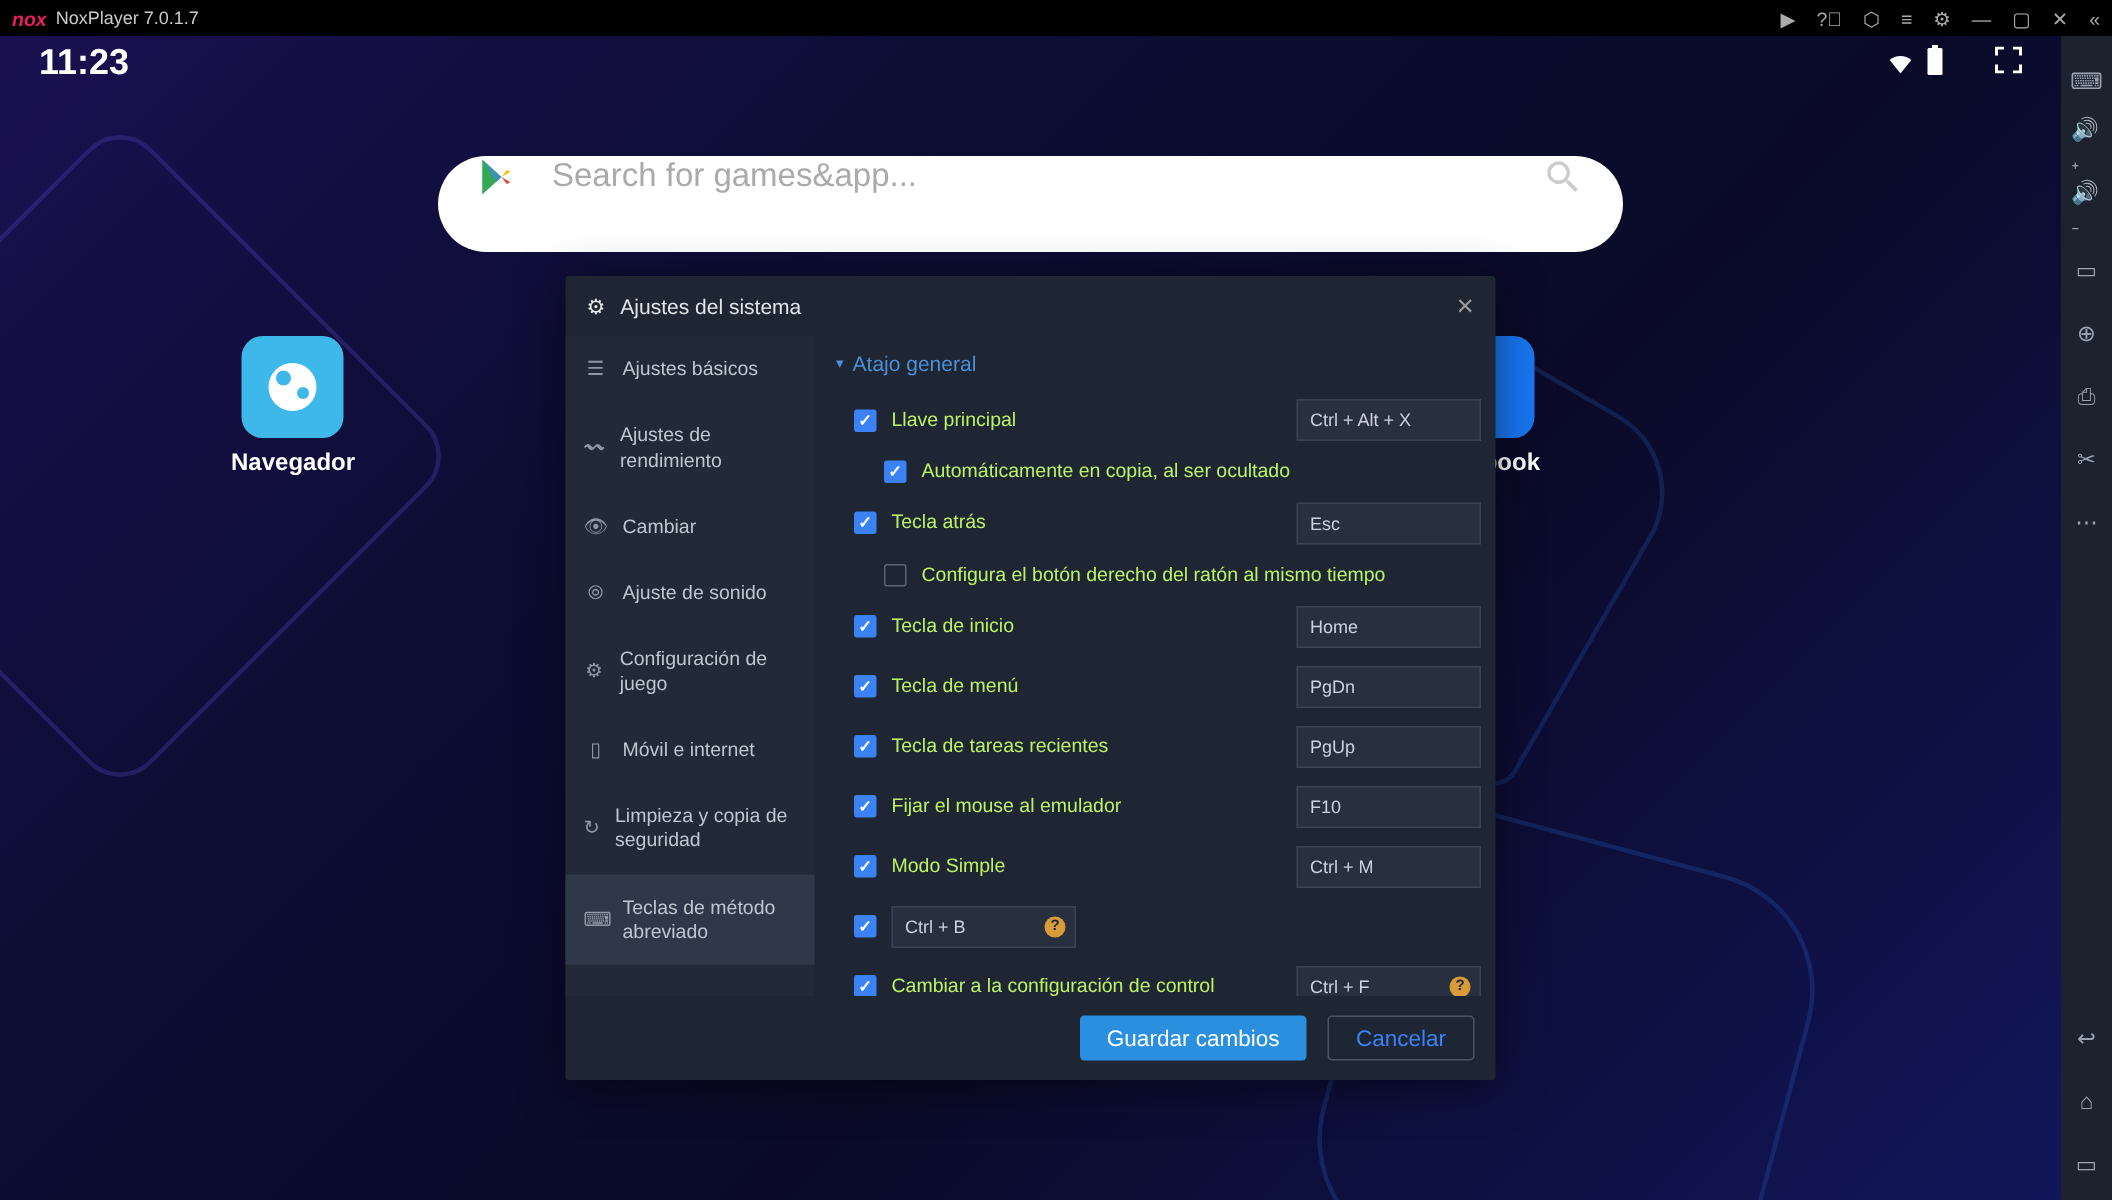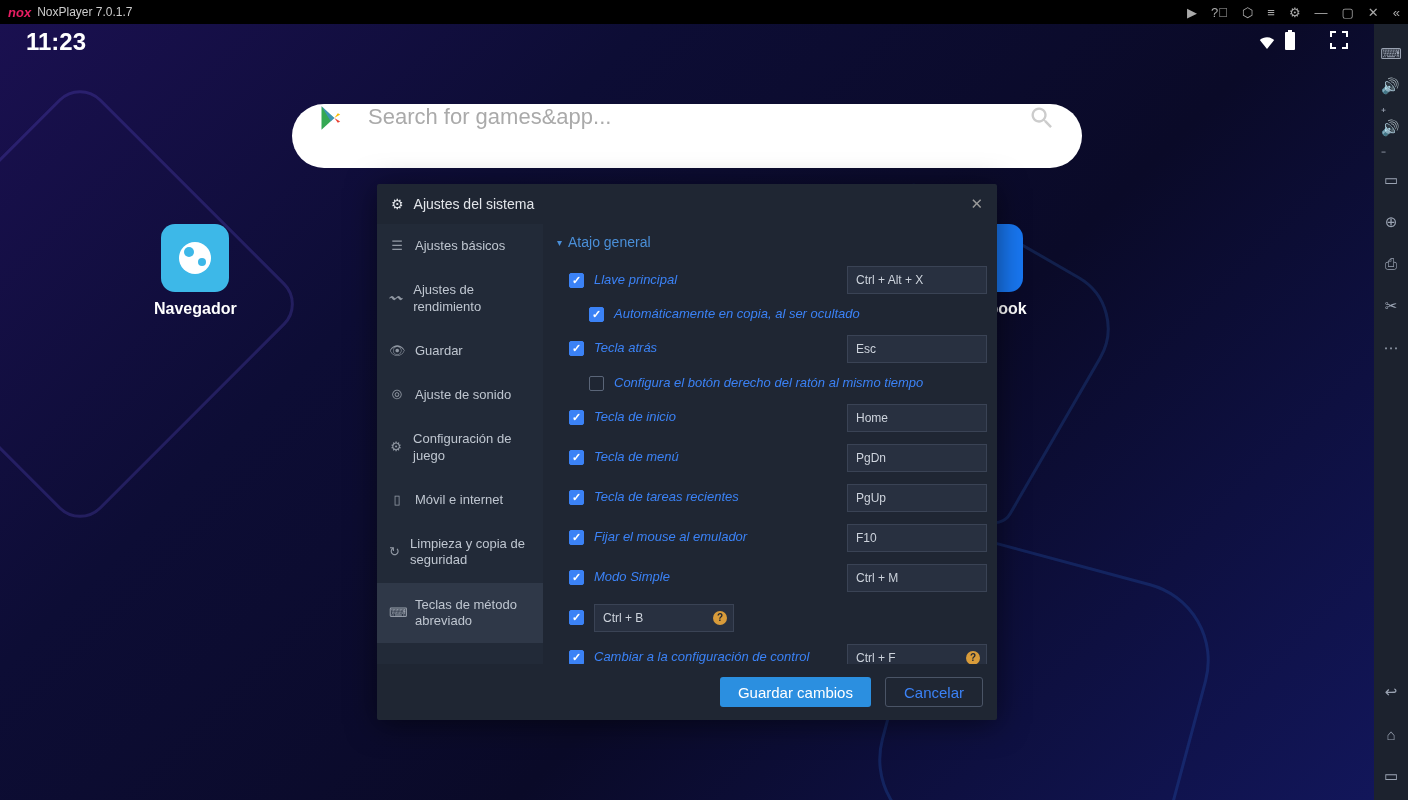--- a/index.html
+++ b/index.html
@@ -48,22 +48,22 @@
 .content { flex:1; padding:10px 10px 10px 14px; overflow-y:auto; position:relative; }
 .content::-webkit-scrollbar { width:6px; }
 .content::-webkit-scrollbar-thumb { background:#3e4658; border-radius:3px; }
 .section-head { color:#4a8fd8; font-size:14px; margin-bottom:10px; display:flex; align-items:center; gap:6px; }
 .section-head .chev { font-size:10px; }
 .row { display:flex; align-items:center; padding:6px 0 6px 12px; gap:10px; }
 .row.sub { padding-left:32px; }
 .chk { width:15px; height:15px; border:1px solid #5a6578; border-radius:2px; flex-shrink:0; cursor:pointer; display:flex; align-items:center; justify-content:center; }
 .chk.on { background:#3b82f6; border-color:#3b82f6; }
 .chk.on::after { content:"✓"; color:#fff; font-size:11px; font-weight:bold; }
-.row-label { color:#3b82f6; font-size:13px; flex:1; line-height:1.3; padding-right:6px;font-style:italic; }
-.key-input { width:140px; height:28px; background:#283040; border:1px solid #3a4355; border-radius:0; color:#cdd3dc; font-size:12px; padding:0 8px; display:flex; align-items:center; position:relative; }
+.row-label { color:#bef264; font-size:13px; flex:1; line-height:1.3; padding-right:6px; }
+.key-input { width:123px; height:28px; background:#283040; border:1px solid #3a4355; border-radius:0; color:#cdd3dc; font-size:12px; padding:0 8px; display:flex; align-items:center; position:relative; }
 .help-badge { position:absolute; right:6px; width:14px; height:14px; border-radius:50%; background:#d89b3a; color:#1f2633; font-size:10px; display:flex; align-items:center; justify-content:center; font-weight:bold; }
 .dialog-footer { height:56px; display:flex; align-items:center; justify-content:flex-end; gap:14px; padding:0 14px; }
 .btn { height:30px; padding:0 18px; border-radius:3px; font-size:15px; cursor:pointer; border:none; display:flex; align-items:center; }
 .btn-primary { background:#2b8fe0; color:#fff; }
 .btn-secondary { background:transparent; border:1px solid #4a5466; color:#3b82f6; }
 
 .right-toolbar { width:34px; background:#1c222e; display:flex; flex-direction:column; align-items:center; padding-top:20px; gap:22px; }
 .tool-btn { width:20px; height:20px; color:#9aa3b2; cursor:pointer; display:flex; align-items:center; justify-content:center; font-size:15px; }
 .tool-spacer { flex:1; }
 </style>
@@ -156,21 +156,21 @@
           <div class="side-item">
               <span class="side-ico">☰</span>
               <span>Ajustes básicos</span>
             </div>
           <div class="side-item">
               <span class="side-ico">〰</span>
               <span>Ajustes de rendimiento</span>
             </div>
           <div class="side-item">
               <span class="side-ico">👁</span>
-              <span>Guardar</span>
+              <span>Cambiar</span>
             </div>
           <div class="side-item">
               <span class="side-ico">⦾</span>
               <span>Ajuste de sonido</span>
             </div>
           <div class="side-item">
               <span class="side-ico">⚙</span>
               <span>Configuración de juego</span>
             </div>
           <div class="side-item">

